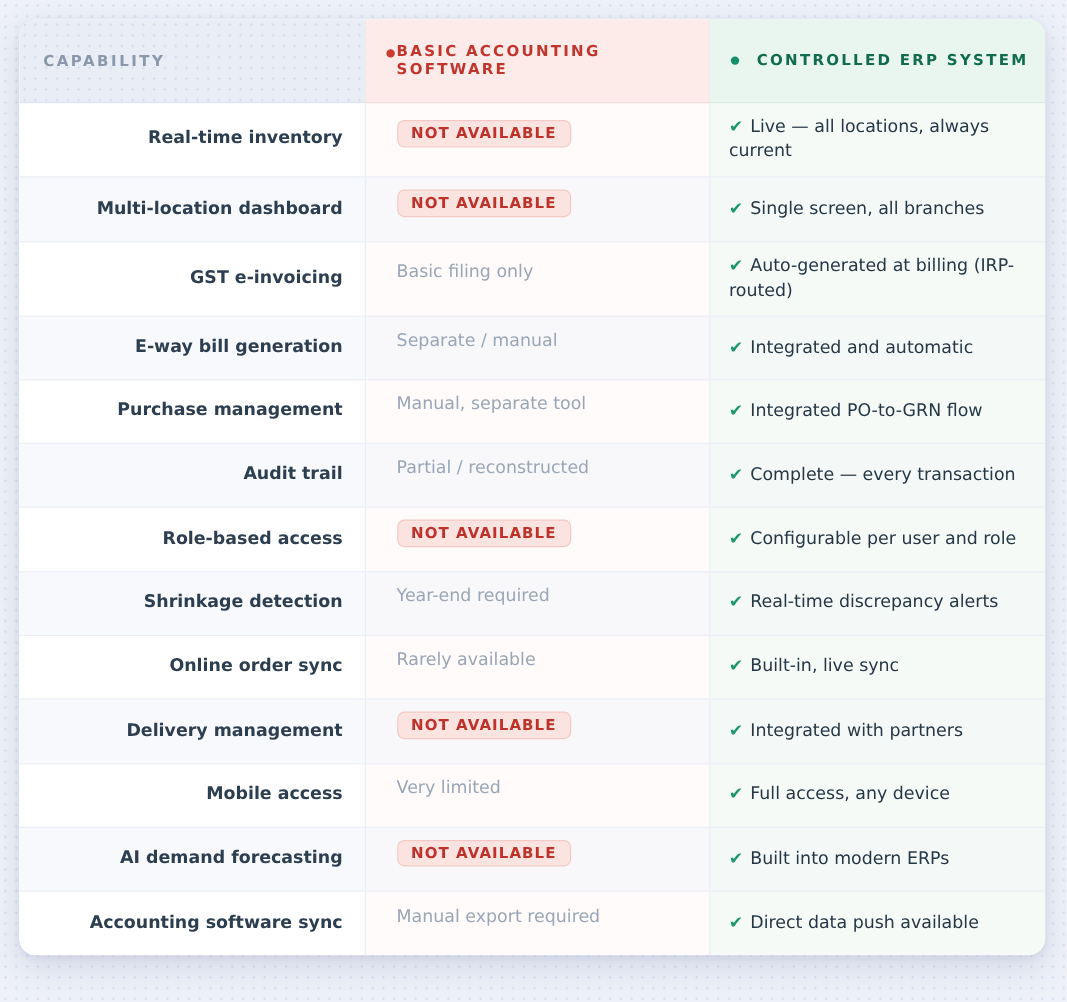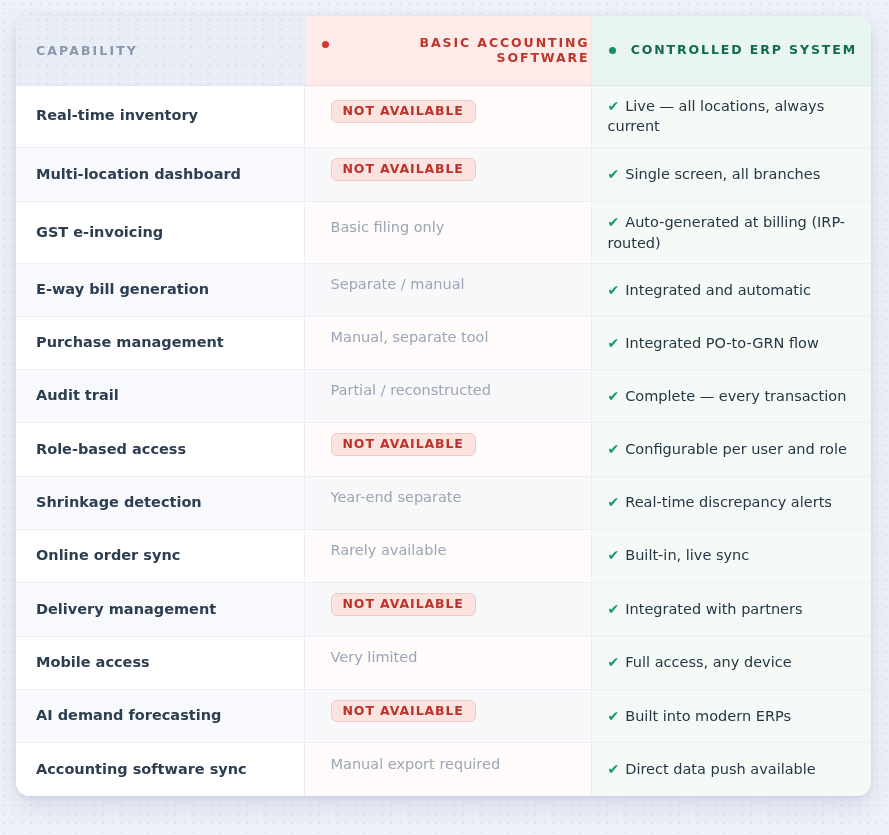--- a/index.html
+++ b/index.html
@@ -68,25 +68,24 @@
     padding: 0 0 0 20px;
     border-bottom: 1px solid #dfe5f0;
   }
 
   th.h-basic {
     background-color: #fcebe9;
     color: #c0352c;
     font-size: 12.5px;
     letter-spacing: 1.9px;
     line-height: 1.25;
-    padding: 0 1px 0 26px;
+    padding: 0 30px 0 26px;
     border-bottom: 1px solid #f3ddda;
     border-left: 1px solid #e6eaf3;
     position: relative;
-    text-align: right;
   }
 
   th.h-erp {
     background-color: #e9f5ef;
     color: #106b4f;
     font-size: 12.5px;
     letter-spacing: 1.9px;
     line-height: 1.25;
     padding: 0 14px 0 26px;
     border-bottom: 1px solid #d8ebe2;
@@ -118,20 +117,21 @@
     height: 53px;
   }
 
   td.cell-capability {
     padding: 10px 18px 10px 20px;
     font-size: 14.5px;
     font-weight: bold;
     color: #2d3e50;
     background: #ffffff;
     line-height: 1.35;
+    text-align: right;
   }
   tbody tr:nth-child(even) td.cell-capability { background: #f7f9fc; }
 
   td.cell-basic {
     padding: 10px 16px 20px 26px;
     font-size: 14.5px;
     color: #9aa6b6;
     background: #fefbfa;
     border-left: 1px solid #eaeef6;
     line-height: 1.35;
@@ -229,21 +229,21 @@
             <td class="cell-basic"><span>Partial / reconstructed</span></td>
             <td class="cell-erp"><span class="check">✔</span><span class="erp-text">Complete — every transaction</span></td>
           </tr>
           <tr>
             <td class="cell-capability">Role-based access</td>
             <td class="cell-basic"><span class="badge-na">NOT AVAILABLE</span></td>
             <td class="cell-erp"><span class="check">✔</span><span class="erp-text">Configurable per user and role</span></td>
           </tr>
           <tr>
             <td class="cell-capability">Shrinkage detection</td>
-            <td class="cell-basic"><span>Year-end separate</span></td>
+            <td class="cell-basic"><span>Year-end required</span></td>
             <td class="cell-erp"><span class="check">✔</span><span class="erp-text">Real-time discrepancy alerts</span></td>
           </tr>
           <tr>
             <td class="cell-capability">Online order sync</td>
             <td class="cell-basic"><span>Rarely available</span></td>
             <td class="cell-erp"><span class="check">✔</span><span class="erp-text">Built-in, live sync</span></td>
           </tr>
           <tr>
             <td class="cell-capability">Delivery management</td>
             <td class="cell-basic"><span class="badge-na">NOT AVAILABLE</span></td>

